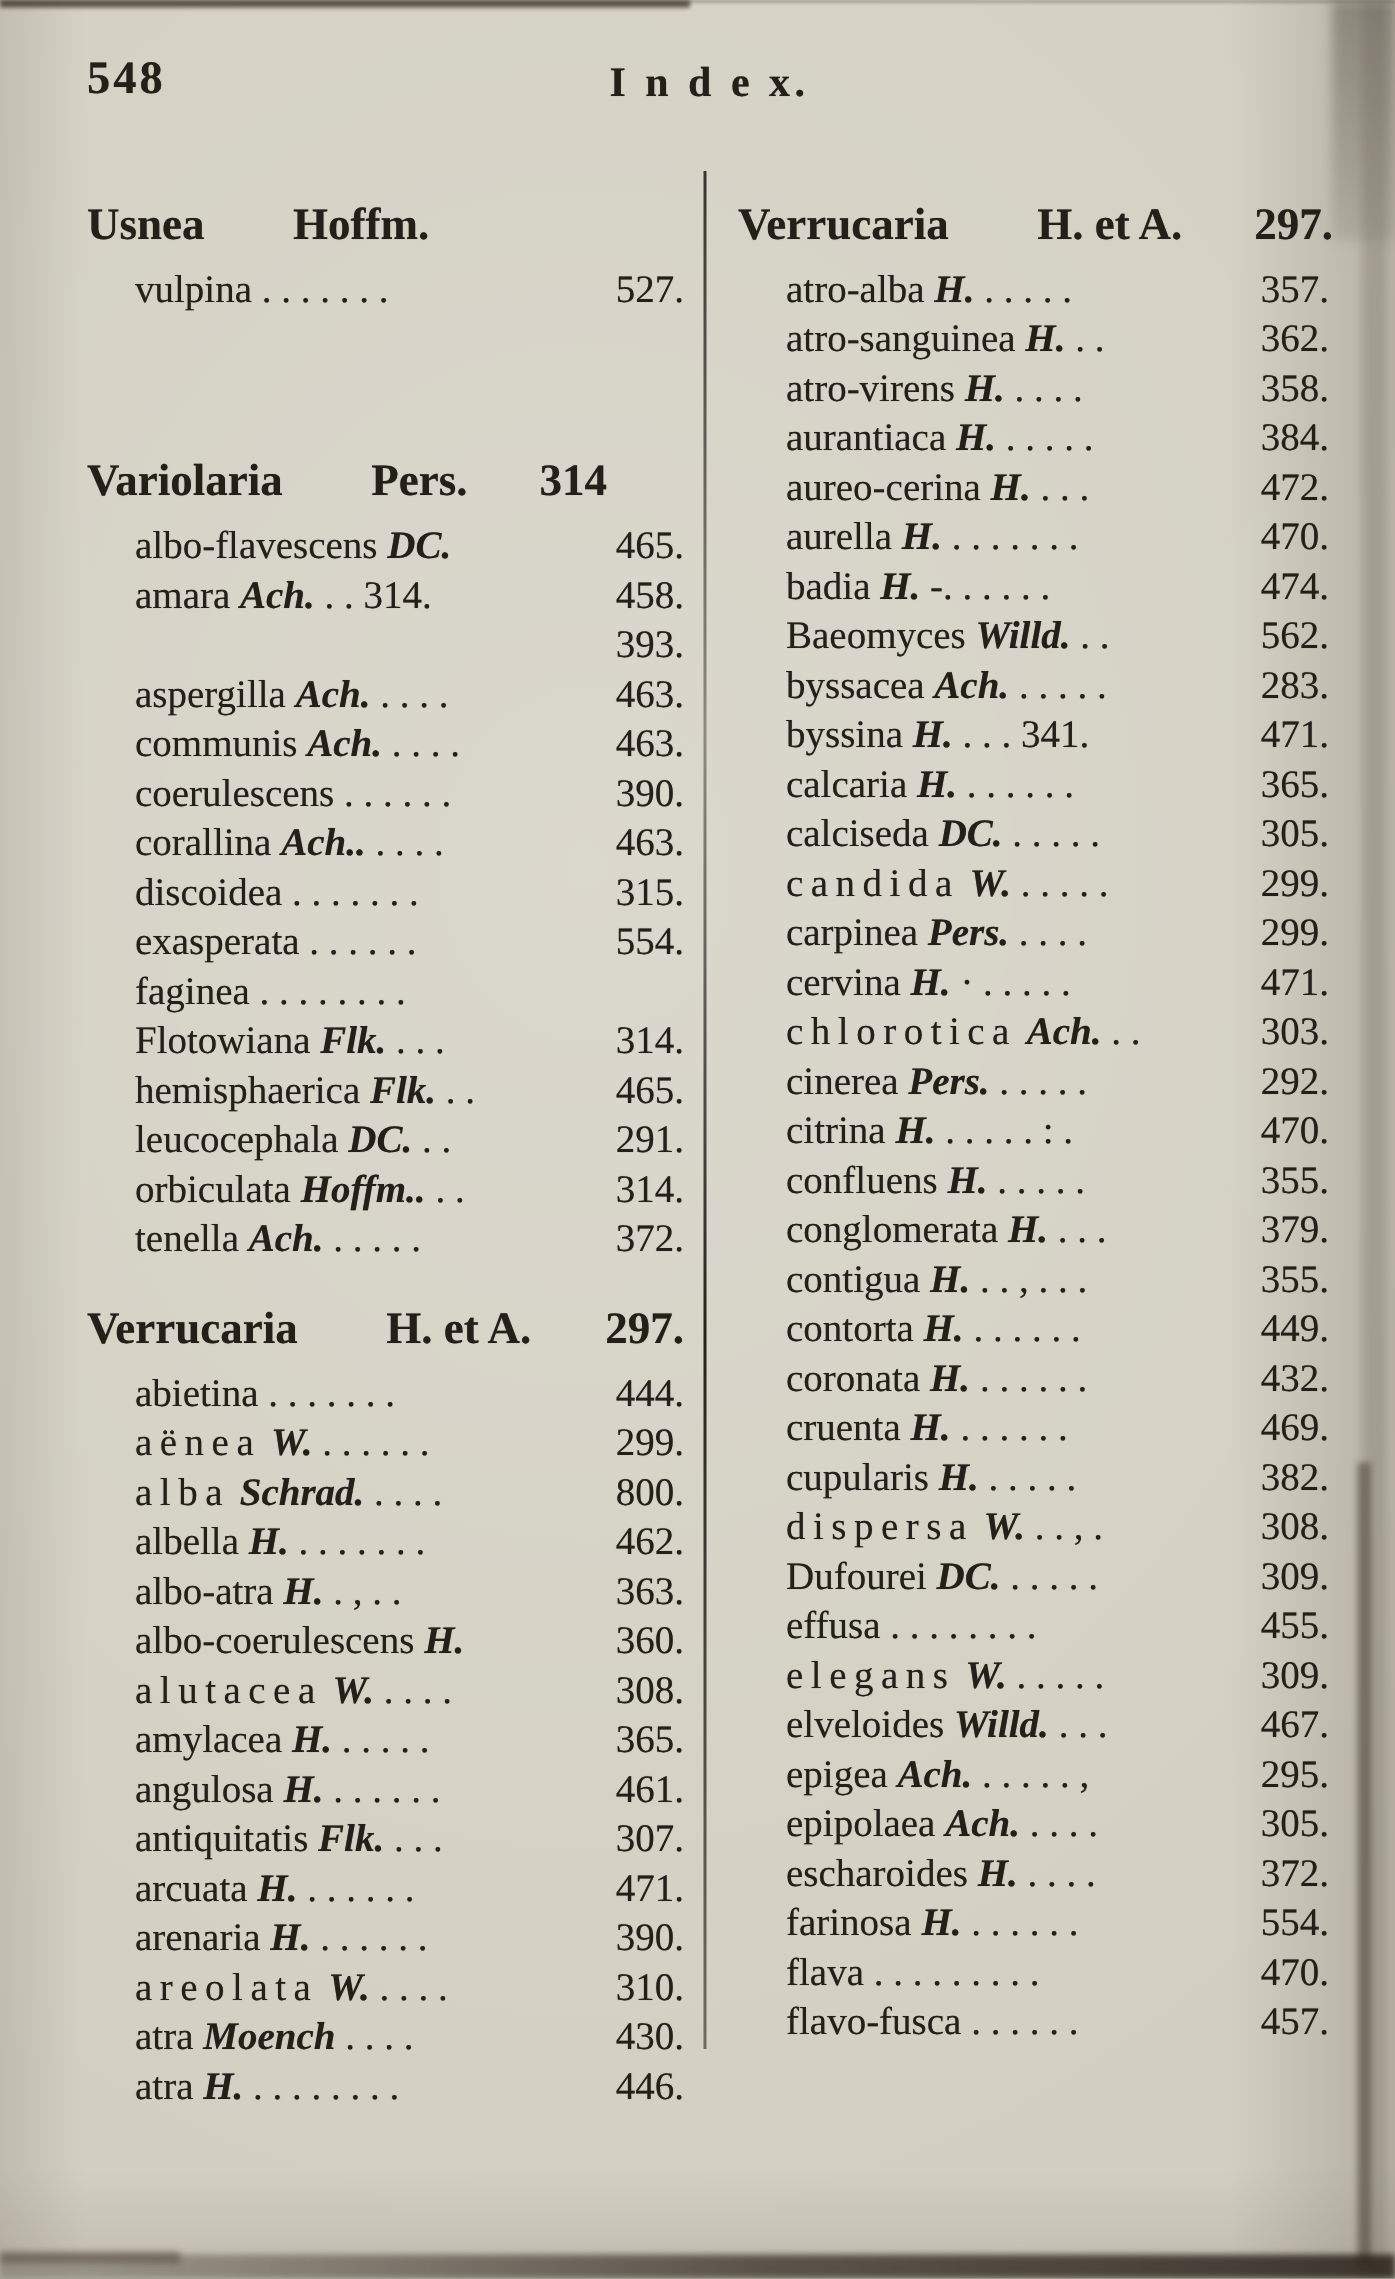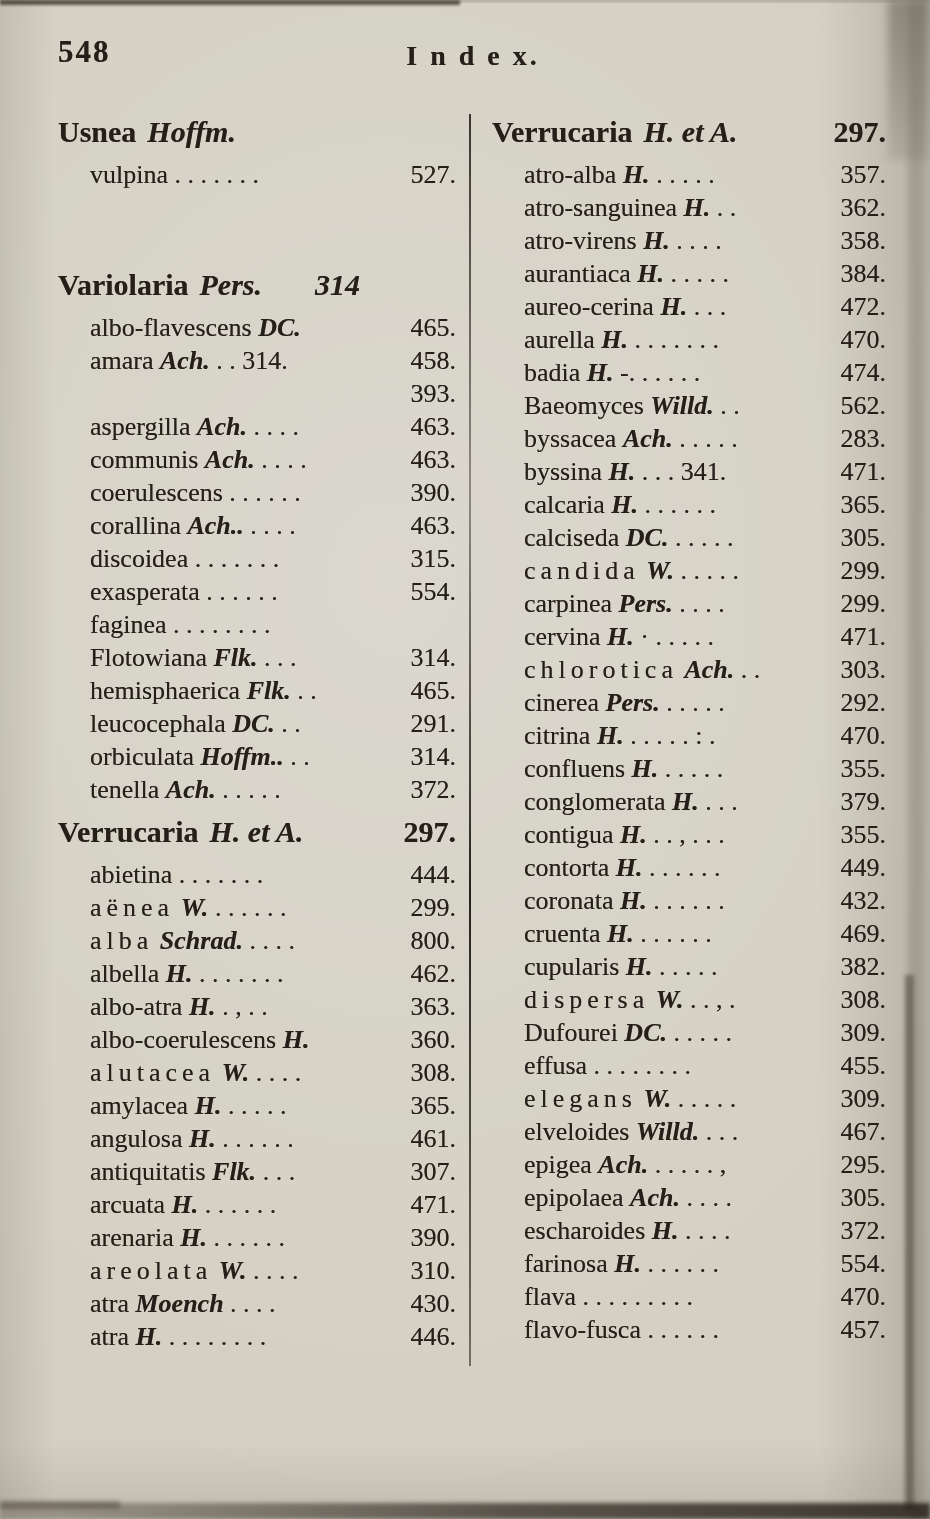--- a/index.html
+++ b/index.html
@@ -13,25 +13,25 @@
       #d3cfc2;
     text-shadow:0 0 .5px rgba(35,25,15,.55);
   }
   .pageno{position:absolute;left:58px;top:34px;font-size:31px;font-weight:bold;letter-spacing:2px;text-align:right;}
   .title{position:absolute;left:0;right:0;top:40px;text-align:center;font-size:28px;font-weight:bold;letter-spacing:3px;padding-left:16px;}
 
   .col{position:absolute;top:96px;padding-top:10px;}
   .col-left{left:58px;width:398px;}
   .col-right{left:492px;width:394px;}
 
-  .heading{display:flex;align-items:baseline;font-size:30px;font-weight:bold;line-height:40px;margin:6px 0;white-space:nowrap;}
+  .heading{display:flex;align-items:baseline;font-size:30px;font-weight:bold;line-height:40px;margin:6px 0;white-space:nowrap;gap:48px;}
   .gap-top{margin-top:74px;}
-  .h-author{font-style:italic;margin-left:11px;}
+  .h-author{margin-left:11px;margin-top:18px;}
   .h-page{margin-left:auto;}
-  .h-page-inset{margin-right:96px;font-style:italic;}
+  .h-page-inset{margin-right:96px;}
 
   .entry{display:flex;align-items:baseline;font-size:26px;line-height:33px;padding-left:32px;white-space:nowrap;}
   .e-author{font-style:italic;font-weight:bold;}
   .e-name.spaced{letter-spacing:5px;}
   .e-page{margin-left:auto;}
 
   .divider{position:absolute;left:469px;top:114px;width:2px;height:1252px;
     background:linear-gradient(180deg, rgba(30,25,20,.85) 0%, rgba(30,25,20,.4) 30%, rgba(18,14,10,.9) 62%, rgba(30,25,20,.55) 100%);}
 
   .art{position:absolute;pointer-events:none;}

